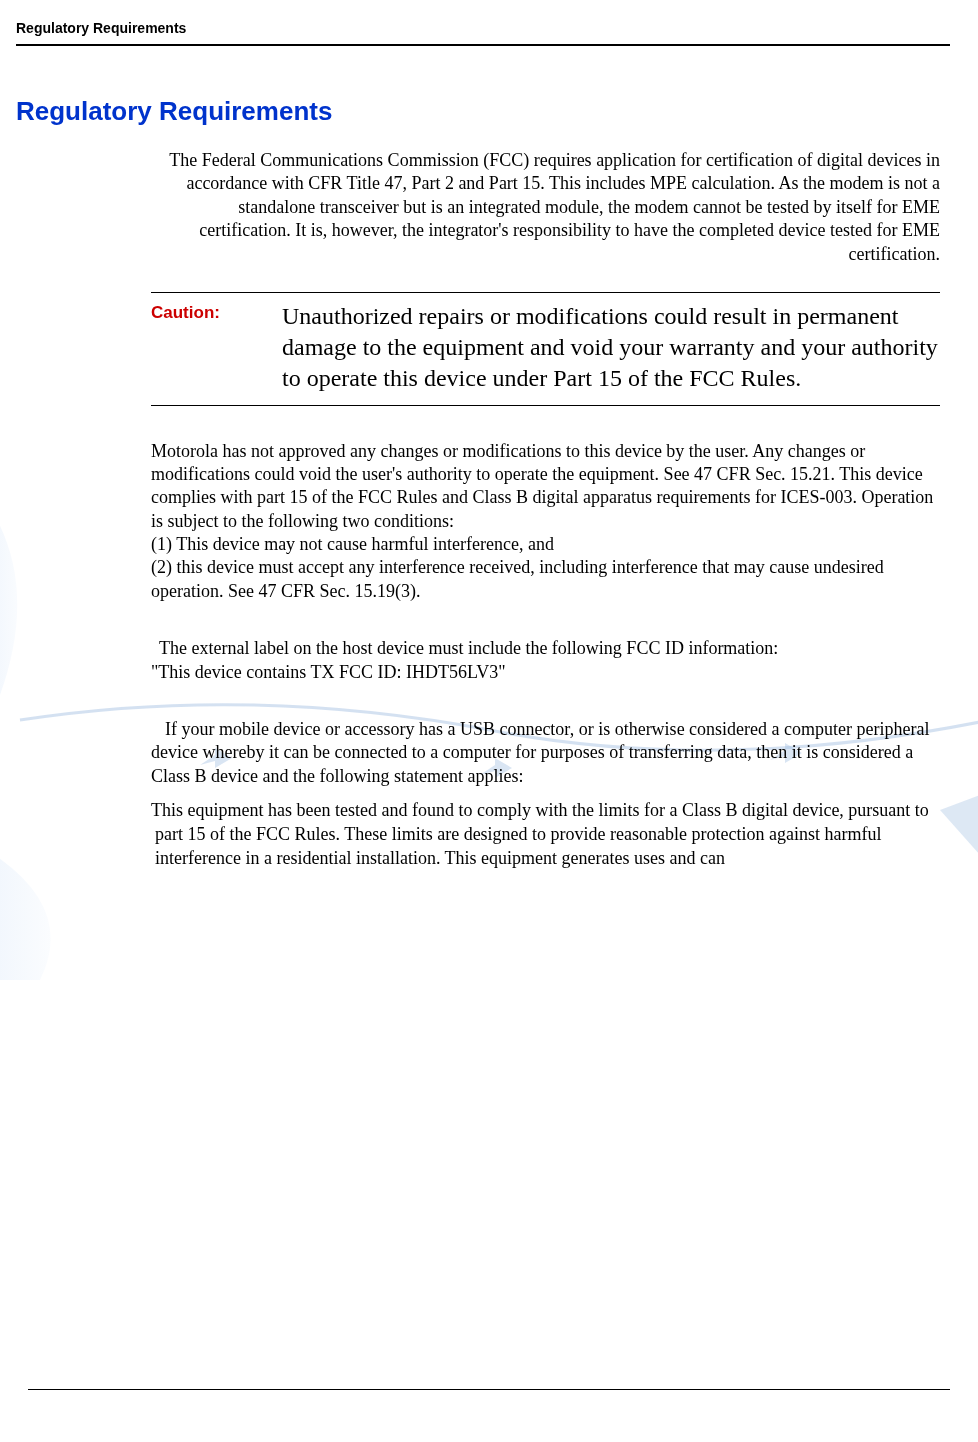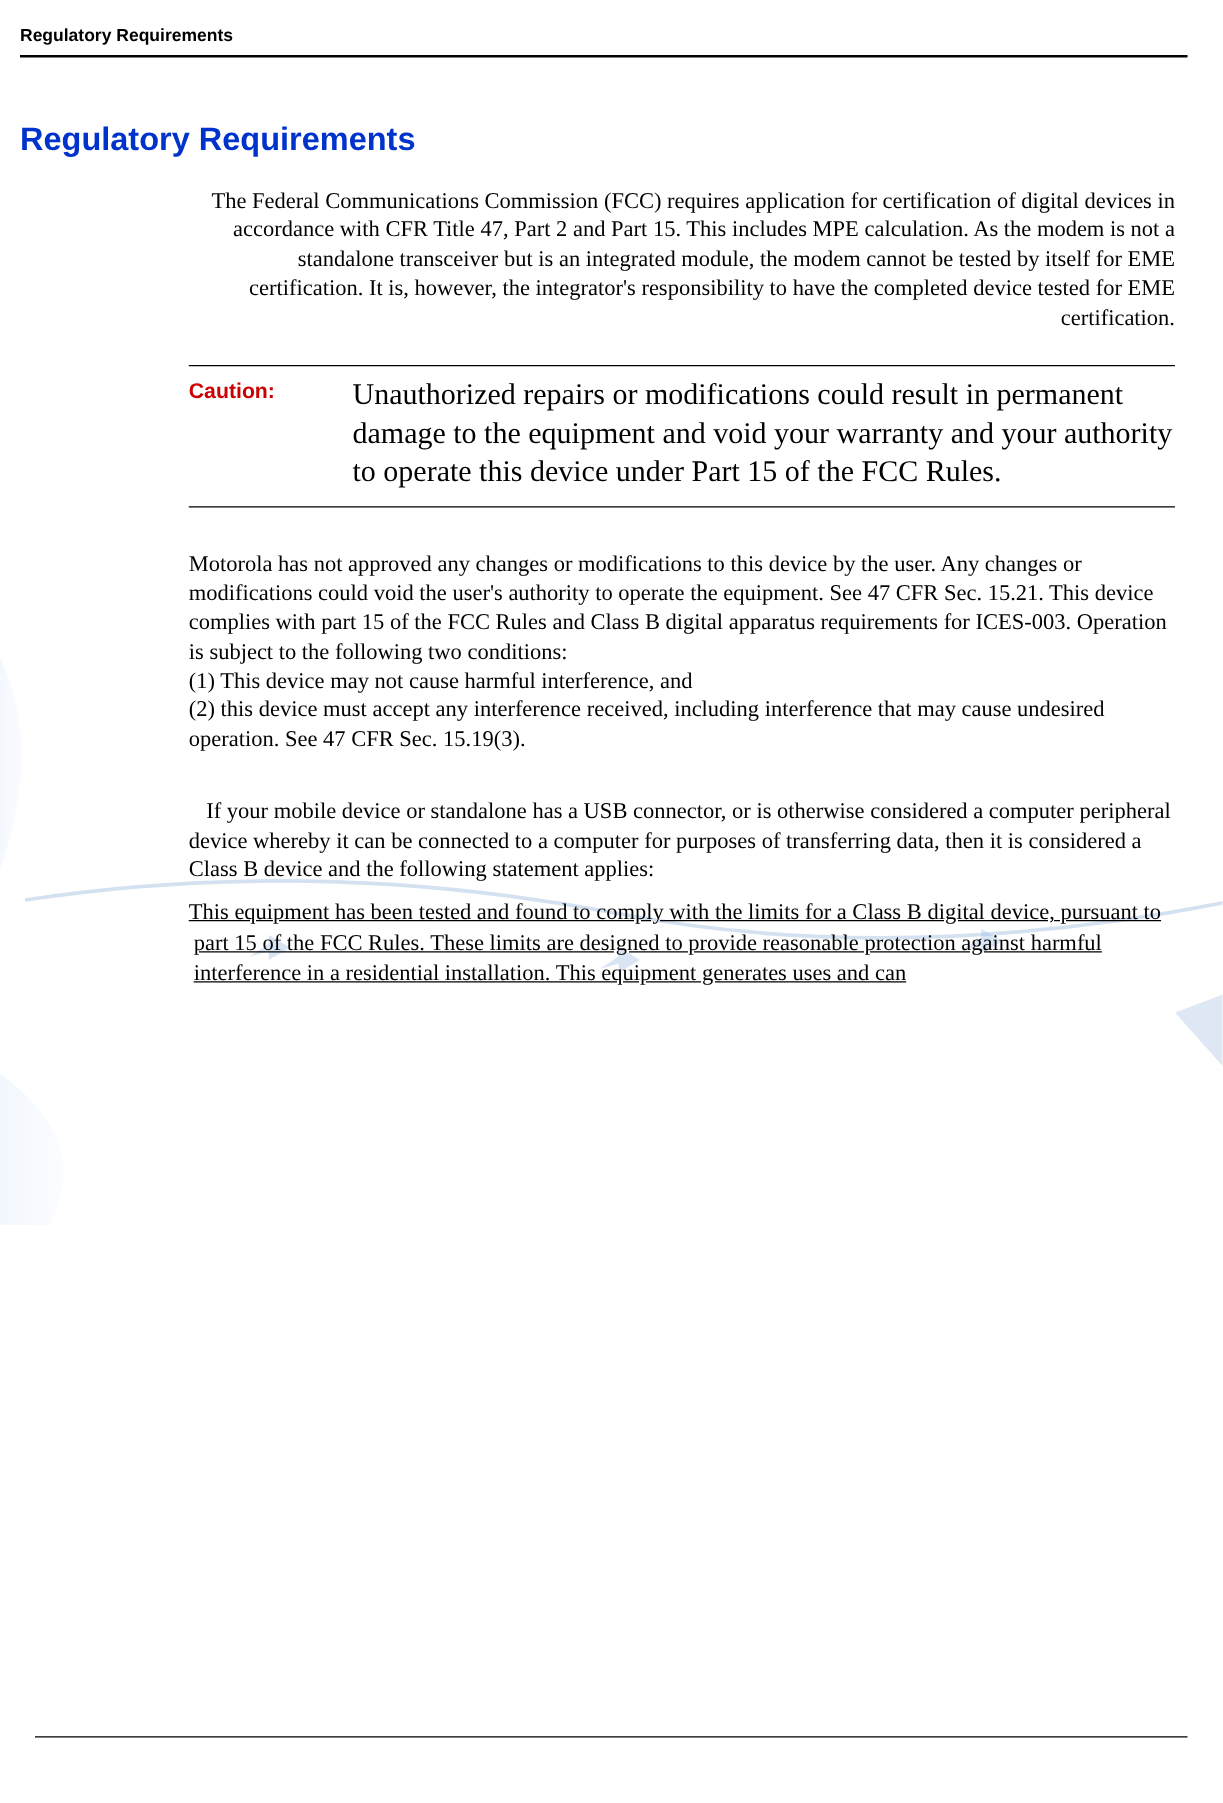--- a/index.html
+++ b/index.html
@@ -114,21 +114,20 @@
     .usb-line {
       text-indent: 14px;
     }
     .compliance-block {
       margin-left: 135px;
       margin-right: 10px;
       font-size: 18px;
       line-height: 1.34;
       color: #000;
       margin-top: 10px;
-      text-decoration: underline;
     }
     .compliance-first {
       text-indent: -4px;
       padding-left: 4px;
     }
     .footer-line {
       position: absolute;
       bottom: 52px;
       left: 28px;
       right: 28px;
@@ -173,23 +172,27 @@
     </div>
   </div>
 
 
   <div class="body-block">
     <div>Motorola has not approved any changes or modifications to this device by the user. Any changes or modifications could void the user's authority to operate the equipment. See 47 CFR Sec. 15.21. This device complies with part 15 of the FCC Rules and Class B digital apparatus requirements for ICES-003. Operation is subject to the following two conditions:</div>
     <div>(1) This device may not cause harmful interference, and</div>
     <div>(2) this device must accept any interference received, including interference that may cause undesired operation. See 47 CFR Sec. 15.19(3).</div>
   </div>
 
+  <div class="label-block">
+    <div class="label-line1">The external label on the host device must include the following FCC ID information:</div>
+    <div class="label-line2">"This device contains TX FCC ID: IHDT56LV3"</div>
+  </div>
 
   <div class="usb-block">
-    <div class="usb-line">If your mobile device or standalone has a USB connector, or is otherwise considered a computer peripheral device whereby it can be connected to a computer for purposes of transferring data, then it is considered a Class B device and the following statement applies:</div>
+    <div class="usb-line">If your mobile device or accessory has a USB connector, or is otherwise considered a computer peripheral device whereby it can be connected to a computer for purposes of transferring data, then it is considered a Class B device and the following statement applies:</div>
   </div>
 
   <div class="compliance-block">
     <div class="compliance-first">This equipment has been tested and found to comply with the limits for a Class B digital device, pursuant to part 15 of the FCC Rules. These limits are designed to provide reasonable protection against harmful interference in a residential installation. This equipment generates uses and can</div>
   </div>
 </div>
 
 <div class="footer-line"></div>
 
 </body></html>

